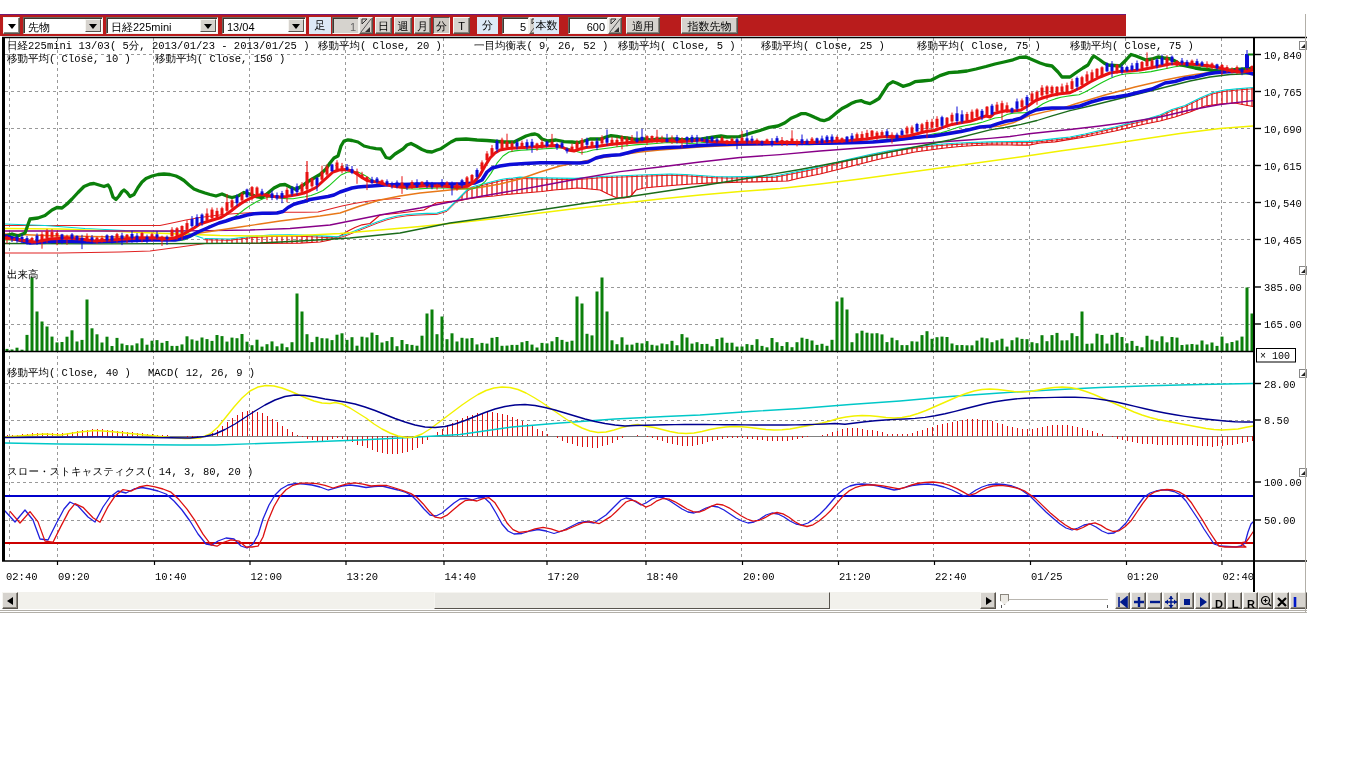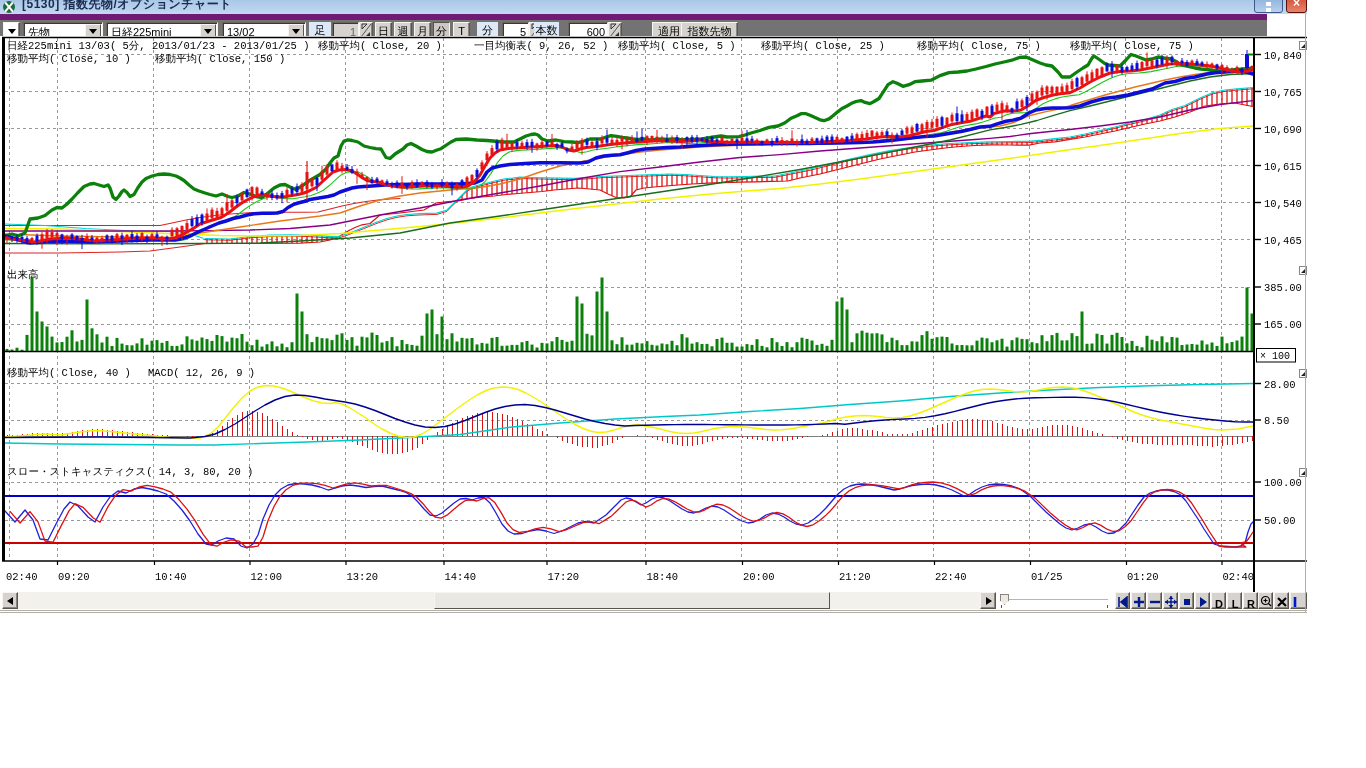--- a/index.html
+++ b/index.html
@@ -4,56 +4,50 @@
 body{width:1366px;height:768px;background:#fff;font-family:"Liberation Sans",sans-serif;position:relative;overflow:hidden}
 .win{position:absolute;left:0;top:0;width:1307px;height:614px}
 .title{position:absolute;left:0;top:0;width:1307px;height:14px;background:linear-gradient(#a9c7e7,#c2d9f0);overflow:hidden}
 .title .txt{position:absolute;left:22px;top:-4px;font-size:12px;font-weight:bold;color:#1a2a50;letter-spacing:0.5px;white-space:nowrap}
 .icon{position:absolute;left:3px;top:1px;width:12px;height:12px;border-radius:50%;background:#1f6b40;overflow:hidden}
 .icon:before{content:"";position:absolute;left:5px;top:-2px;width:2px;height:16px;background:#fff;transform:rotate(40deg)}
 .icon:after{content:"";position:absolute;left:5px;top:-2px;width:2px;height:16px;background:#fff;transform:rotate(-40deg)}
 .btnblue{position:absolute;left:1254px;top:-8px;width:29px;height:21px;background:linear-gradient(#7fa8d8,#b8d0ec);border:1px solid #3a5a8c;border-radius:3px}
 .btnblue:after{content:"";position:absolute;left:11px;top:9px;width:5px;height:4px;background:#fff;box-shadow:0 6px 0 #fff}
 .btnred{position:absolute;left:1286px;top:-8px;width:21px;height:21px;background:linear-gradient(#c8402a,#e8846a);border:1px solid #5c1008;border-radius:3px;color:#fff;font-weight:bold;font-size:12px;text-align:center;line-height:20px}
-.tb{position:absolute;left:0;top:14px;width:1267px;height:22px;background:#737373;border-top:6px solid #701a75}
+.tb{position:absolute;left:0;top:14px;width:1126px;height:22px;background:#b91c1c;border-top:1px solid #701a75}
 .w3d{position:absolute;top:2px;height:17px;background:#d6d3ce;border-top:1px solid #f6f5f1;border-left:1px solid #f6f5f1;border-right:1px solid #58544e;border-bottom:1px solid #58544e;box-shadow:inset -1px -1px 0 #8a867e}
 .w3dp{position:absolute;top:2px;height:17px;background:#cdc9c2;border-top:1px solid #58544e;border-left:1px solid #58544e;border-right:1px solid #f6f5f1;border-bottom:1px solid #f6f5f1}
 .fld{position:absolute;top:2px;height:17px;background:#fff;border-top:1px solid #6a665e;border-left:1px solid #6a665e;border-right:1px solid #f4f3ef;border-bottom:1px solid #f4f3ef;box-shadow:inset 1px 1px 0 #3c3832}
 .lbl{position:absolute;top:2px;height:17px;background:#dde9f6;font-size:11px;line-height:17px;text-align:center}
 .tb .t{font-size:11px;line-height:16px;text-align:center;color:#000}
 .cmbtn{position:absolute;right:1px;top:1px;width:16px;height:13px;background:#d6d3ce;border-top:1px solid #f6f5f1;border-left:1px solid #f6f5f1;border-right:1px solid #58544e;border-bottom:1px solid #58544e}
 .arr{position:absolute;left:4px;top:5px;width:0;height:0;border-left:4px solid transparent;border-right:4px solid transparent;border-top:5px solid #000}
 .sb{position:absolute;top:592px;height:17px}
 .sbtn{position:absolute;top:0;width:16px;height:17px;background:#d6d3ce;border-top:1px solid #f6f5f1;border-left:1px solid #f6f5f1;border-right:1px solid #58544e;border-bottom:1px solid #58544e;box-shadow:inset -1px -1px 0 #8a867e}
 </style></head><body>
 <div class="win">
-<div class="title">
- <div class="icon"></div>
- <div class="txt">[5130] 指数先物/オプションチャート</div>
- <div class="btnblue"></div>
- <div class="btnred">×</div>
-</div>
 <div class="tb">
  <div class="w3d" style="left:3px;width:17px;background:#fff">
         <div class="arr" style="left:4px;top:6px"></div>
       </div>
  <div class="fld" style="left:23px;width:80px">
         <div class="t" style="position:absolute;left:4px;top:1px">先物</div>
         <div class="cmbtn">
           <div class="arr" style="left:3px;top:4px"></div>
         </div>
       </div>
  <div class="fld" style="left:106px;width:112px">
         <div class="t" style="position:absolute;left:4px;top:1px">日経225mini</div>
         <div class="cmbtn">
           <div class="arr" style="left:3px;top:4px"></div>
         </div>
       </div>
  <div class="fld" style="left:222px;width:84px">
-        <div class="t" style="position:absolute;left:4px;top:1px">13/02</div>
+        <div class="t" style="position:absolute;left:4px;top:1px">13/04</div>
         <div class="cmbtn">
           <div class="arr" style="left:3px;top:4px"></div>
         </div>
       </div>
  <div class="lbl" style="left:309px;width:22px">足</div>
  <div class="fld" style="left:332px;width:27px;background:#d6d3ce">
         <div class="t" style="position:absolute;right:2px;top:1px;color:#666">1</div>
       </div>
  <div class="w3d" style="left:359px;width:14px">
         <svg width="12" height="15" style="position:absolute;left:0;top:0">
@@ -82,21 +76,21 @@
  <div class="fld" style="left:568px;width:40px">
         <div class="t" style="position:absolute;right:2px;top:1px">600</div>
       </div>
  <div class="w3d" style="left:608px;width:14px">
         <svg width="12" height="15" style="position:absolute;left:0;top:0">
           <path d="M1 14 L11 1" stroke="#555" fill="none"></path>
           <path d="M2 6 L2 1 L7 1 Z" fill="none" stroke="#333"></path>
           <path d="M10 9 L10 14 L5 14 Z" fill="#333"></path>
         </svg>
       </div>
- <div class="w3d t" style="left:652px;width:34px">適用</div>
+ <div class="w3d t" style="left:626px;width:34px">適用</div>
  <div class="w3d t" style="left:681px;width:57px">指数先物</div>
 </div>
 
 <svg width="1307" height="578" viewBox="0 36 1307 578" style="position:absolute;left:0;top:36px">
 
 <rect x="0" y="36" width="1307" height="578" fill="#ffffff"></rect>
 <g shape-rendering="crispEdges">
 <line x1="9.5" y1="38" x2="9.5" y2="560" stroke="#999999" stroke-width="1" stroke-dasharray="3,3"></line>
 <line x1="57" y1="38" x2="57" y2="560" stroke="#999999" stroke-width="1" stroke-dasharray="3,3"></line>
 <line x1="153.5" y1="38" x2="153.5" y2="560" stroke="#999999" stroke-width="1" stroke-dasharray="3,3"></line>

